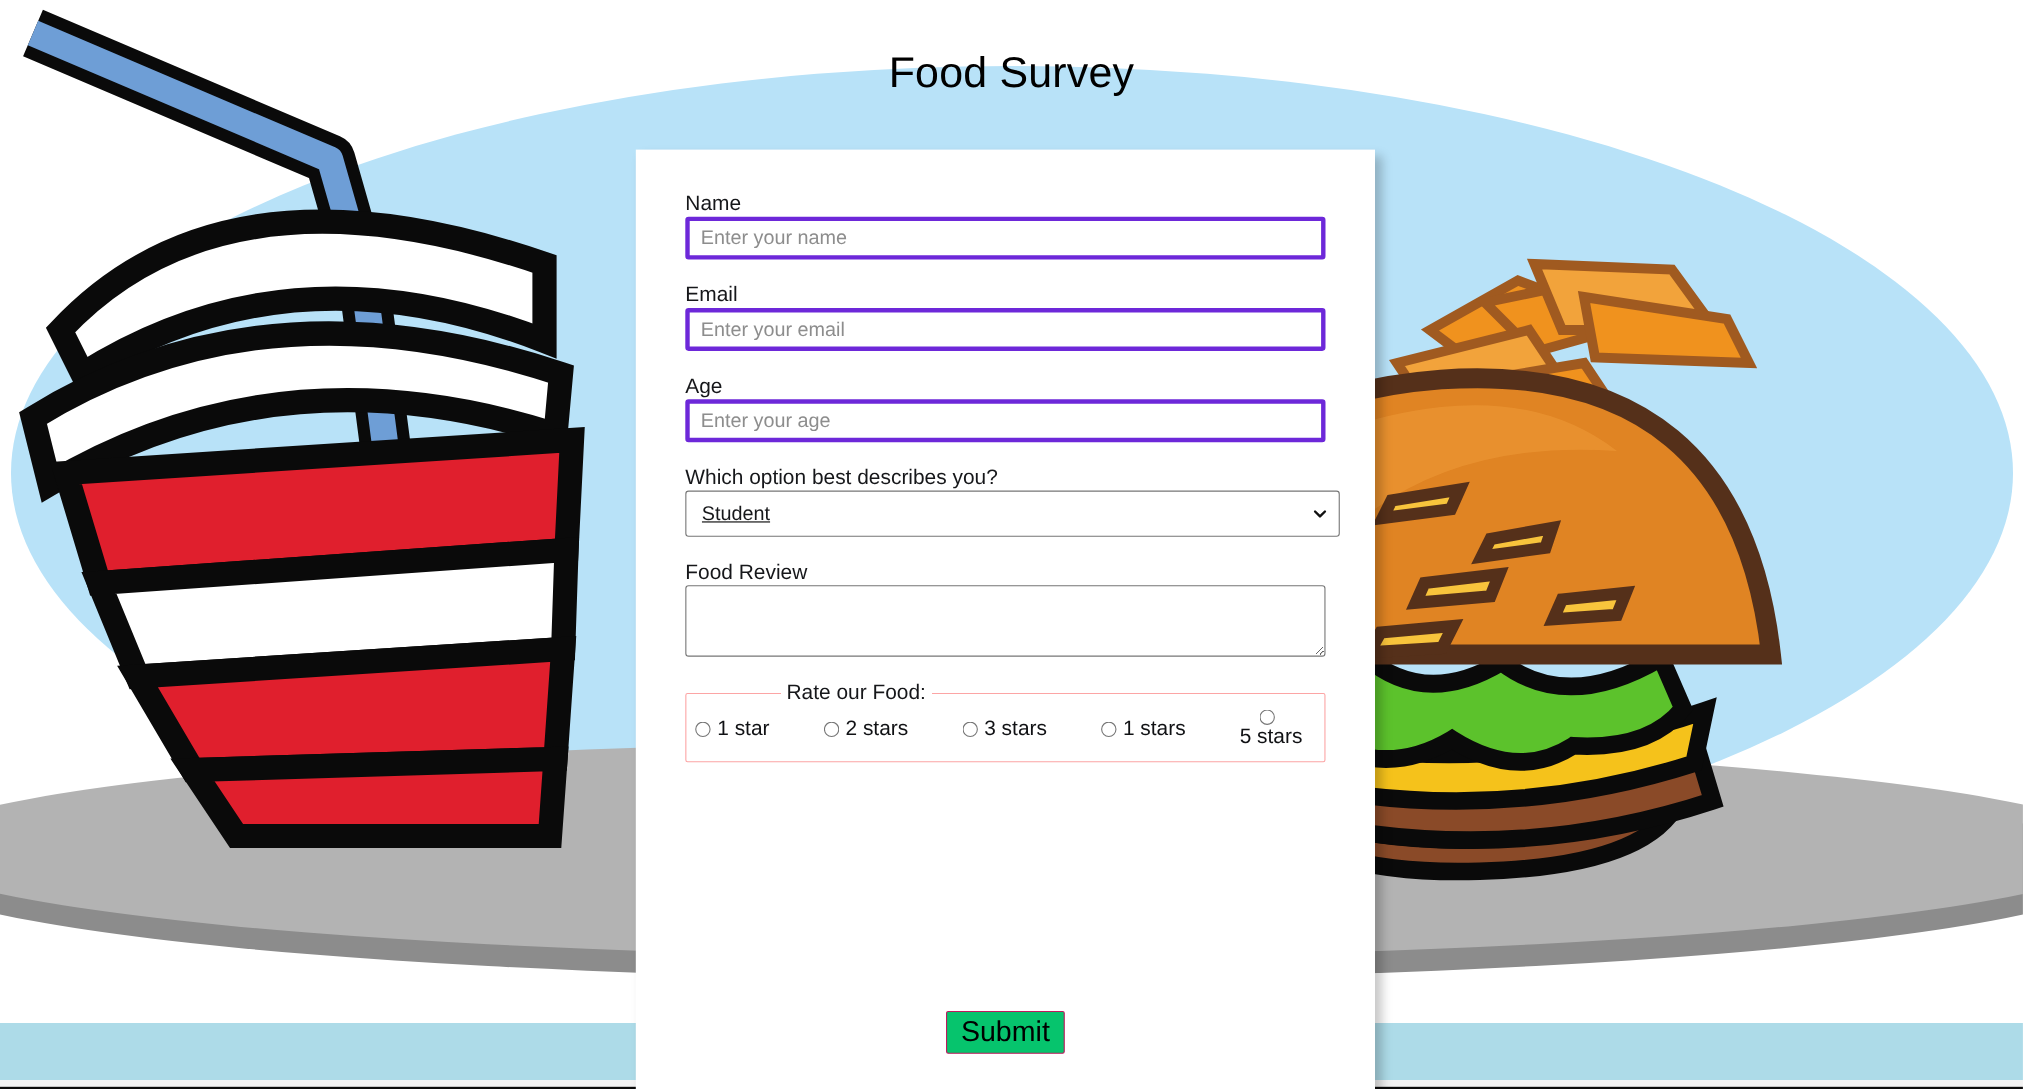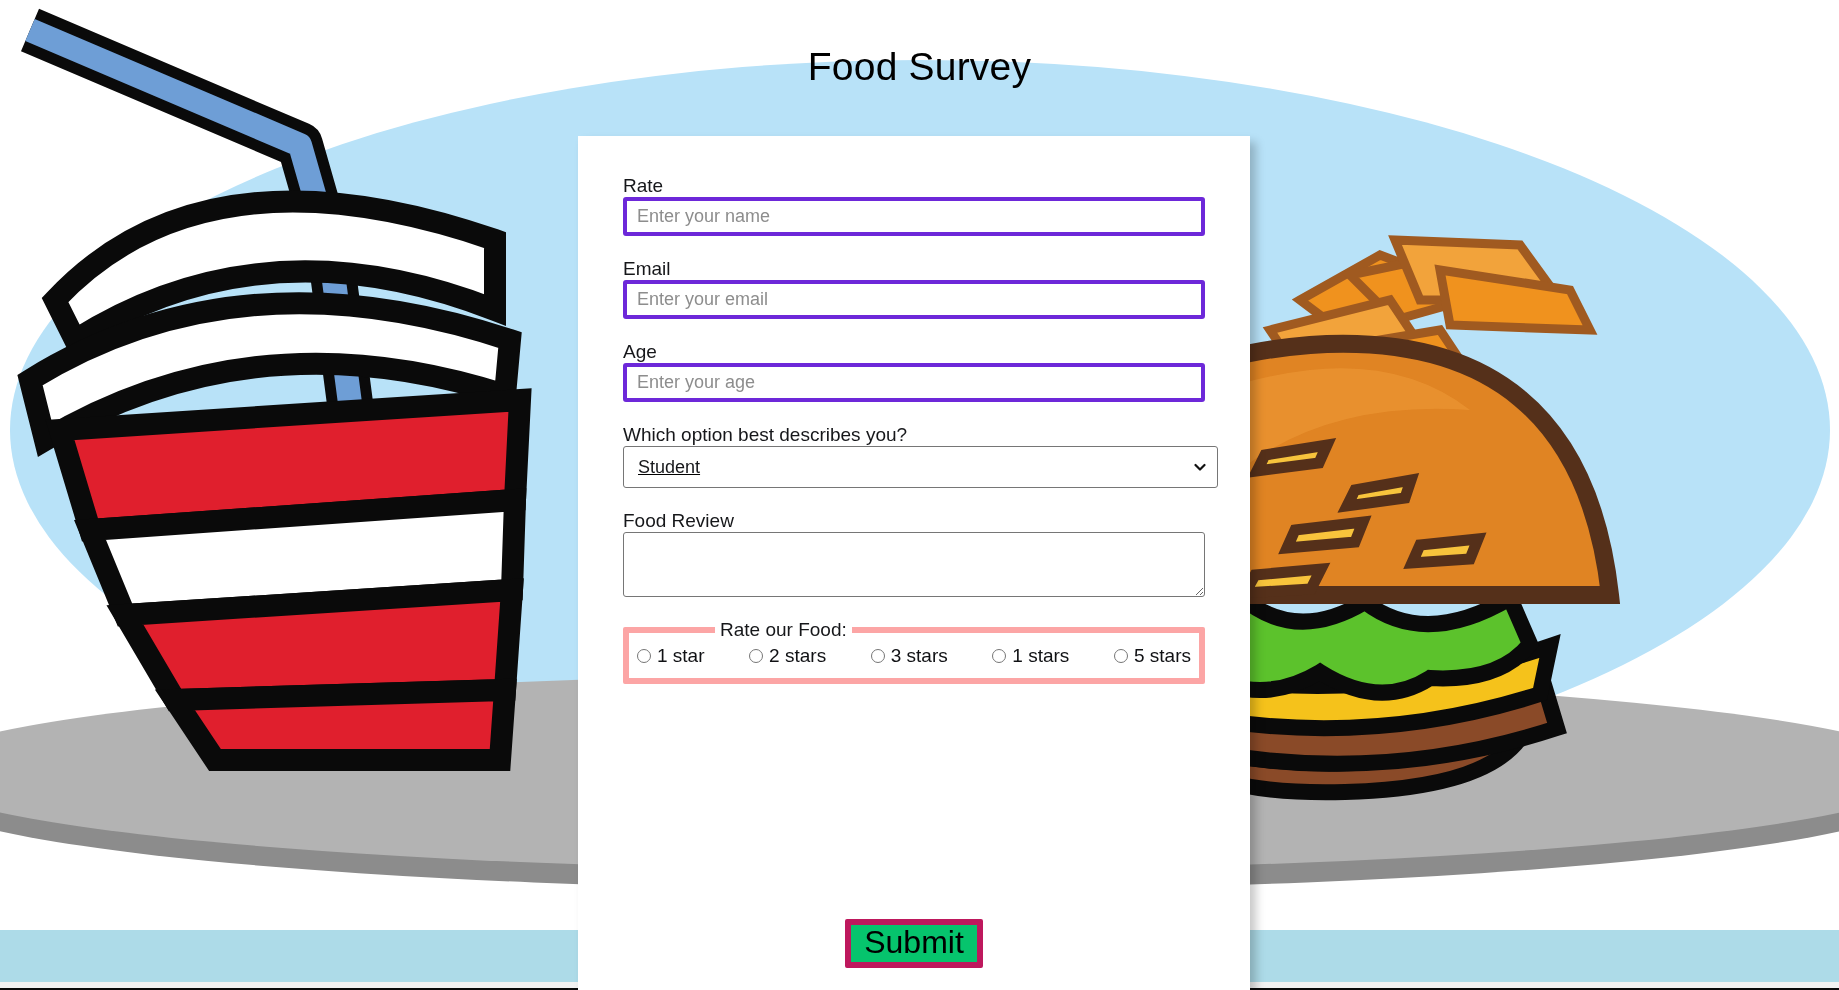--- a/index.html
+++ b/index.html
@@ -146,21 +146,21 @@
     font-family: "Liberation Sans", sans-serif;
     color: #111111;
     background: #ffffff;
     resize: vertical;
     outline: none;
   }
 
   
   .rating-fieldset {
     margin: 18px 0 0 0;
-    border: 6px solid #fca5a5;
+    border: 1px solid #fca5a5;
     border-radius: 2px;
     padding: 2px 8px 11px 8px;
     box-sizing: border-box;
     width: 100%;
   }
   .rating-fieldset legend {
     font-size: 19px;
     color: #16171a;
     padding: 0 5px;
     margin-left: 78px;
@@ -173,42 +173,42 @@
     padding-top: 2px;
   }
   .radio-opt {
     display: inline-flex;
     align-items: center;
     margin-right: 13px;
     font-size: 19px;
     color: #101114;
     white-space: nowrap;
   }
-  .radio-opt:last-child { margin-right: 0; }
+  .radio-opt:last-child { margin-right: 12px; flex-direction: column; }
   .radio-opt input[type="radio"] {
     width: 14px;
     height: 14px;
     margin: 0 6px 0 0;
     accent-color: #666666;
   }
 
   
   #submit-row {
     position: absolute;
     left: 0;
     top: 783px;
     width: 672px;
     text-align: center;
   }
   #submit-button {
     font-family: "Liberation Sans", sans-serif;
-    font-size: 32px;
+    font-size: 26px;
     color: #000000;
     background: #06c46d;
-    border: 6px solid #be185d;
+    border: 1px solid #be185d;
     border-radius: 2px;
     padding: 2px 13px 4px 13px;
     cursor: pointer;
     line-height: 31px;
   }
 </style>
 </head>
 <body>
 
 <svg id="bg-art" viewBox="0 0 1839 985" preserveAspectRatio="none" xmlns="http://www.w3.org/2000/svg">
@@ -273,21 +273,21 @@
 
 <div id="bottom-band"></div>
 <div id="bottom-edge"></div>
 
 <h1 id="page-title">Food Survey</h1>
 
 <div id="form-card">
   <form id="form-inner">
 
     <div class="field-block">
-      <label class="field-label">Rate</label>
+      <label class="field-label">Name</label>
       <input class="text-input" type="text" placeholder="Enter your name" style="">
     </div>
 
     <div class="field-block">
       <label class="field-label">Email</label>
       <input class="text-input" type="text" placeholder="Enter your email" style="">
     </div>
 
     <div class="field-block">
       <label class="field-label">Age</label>

